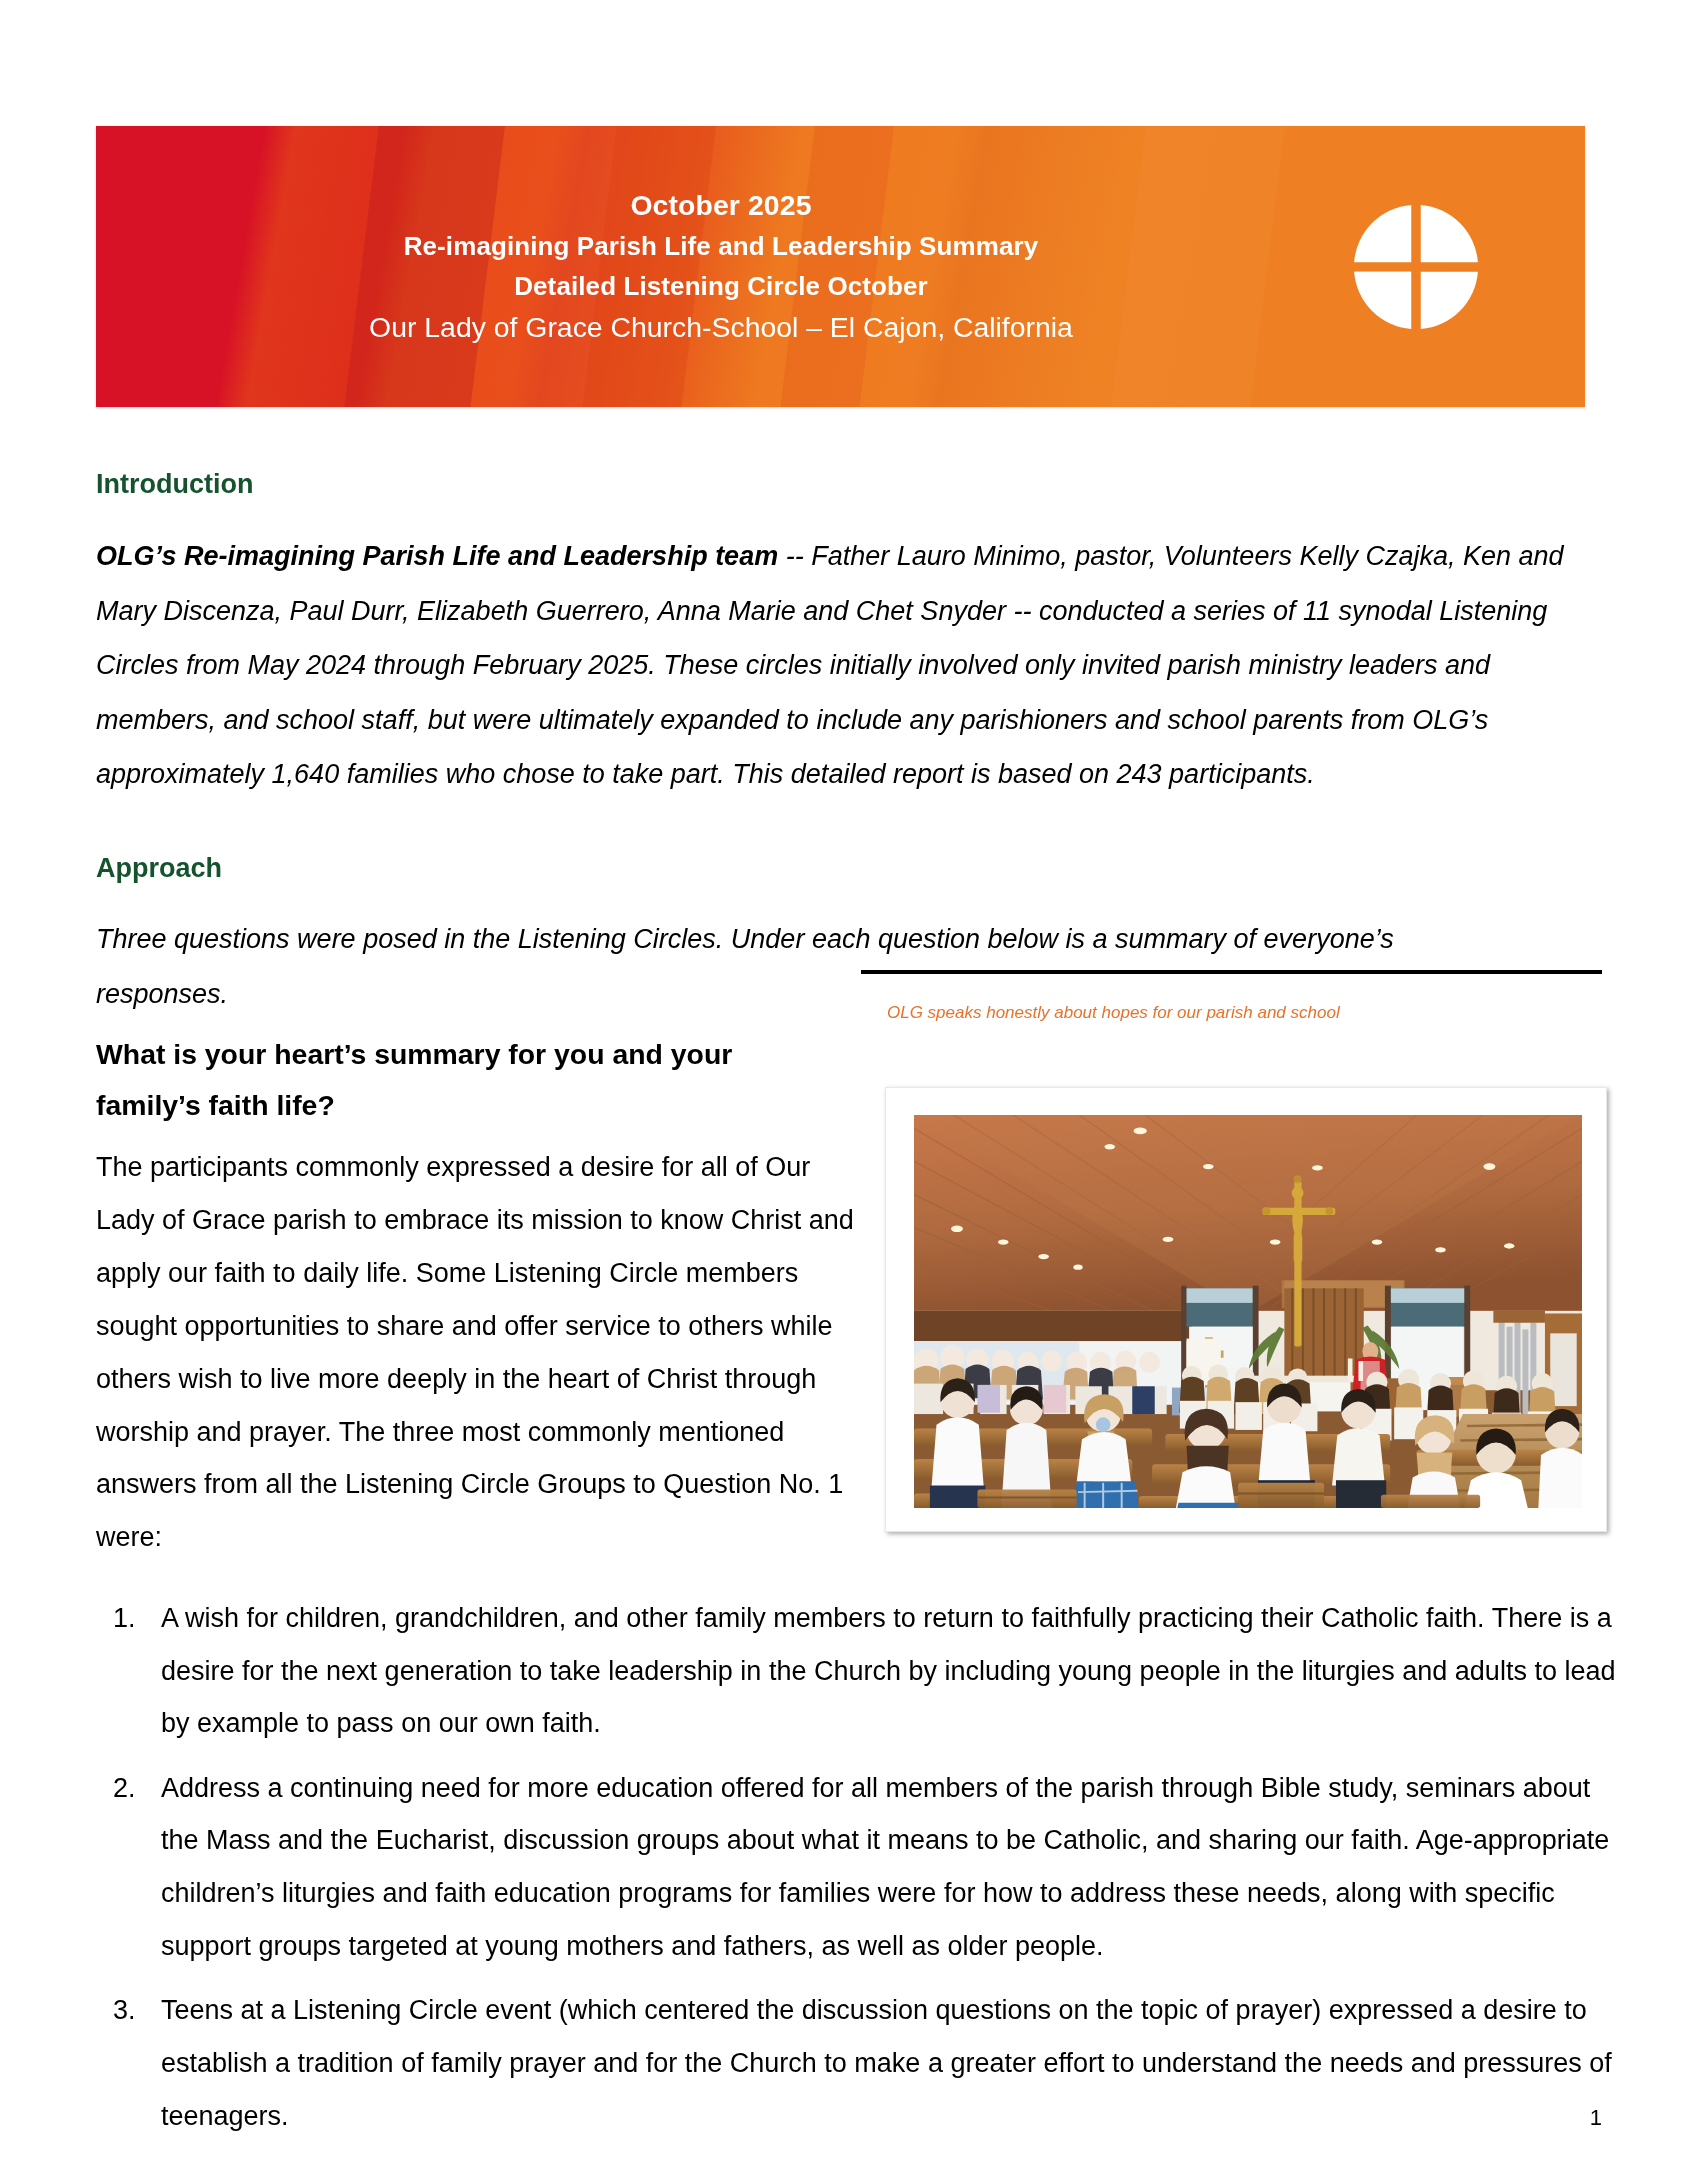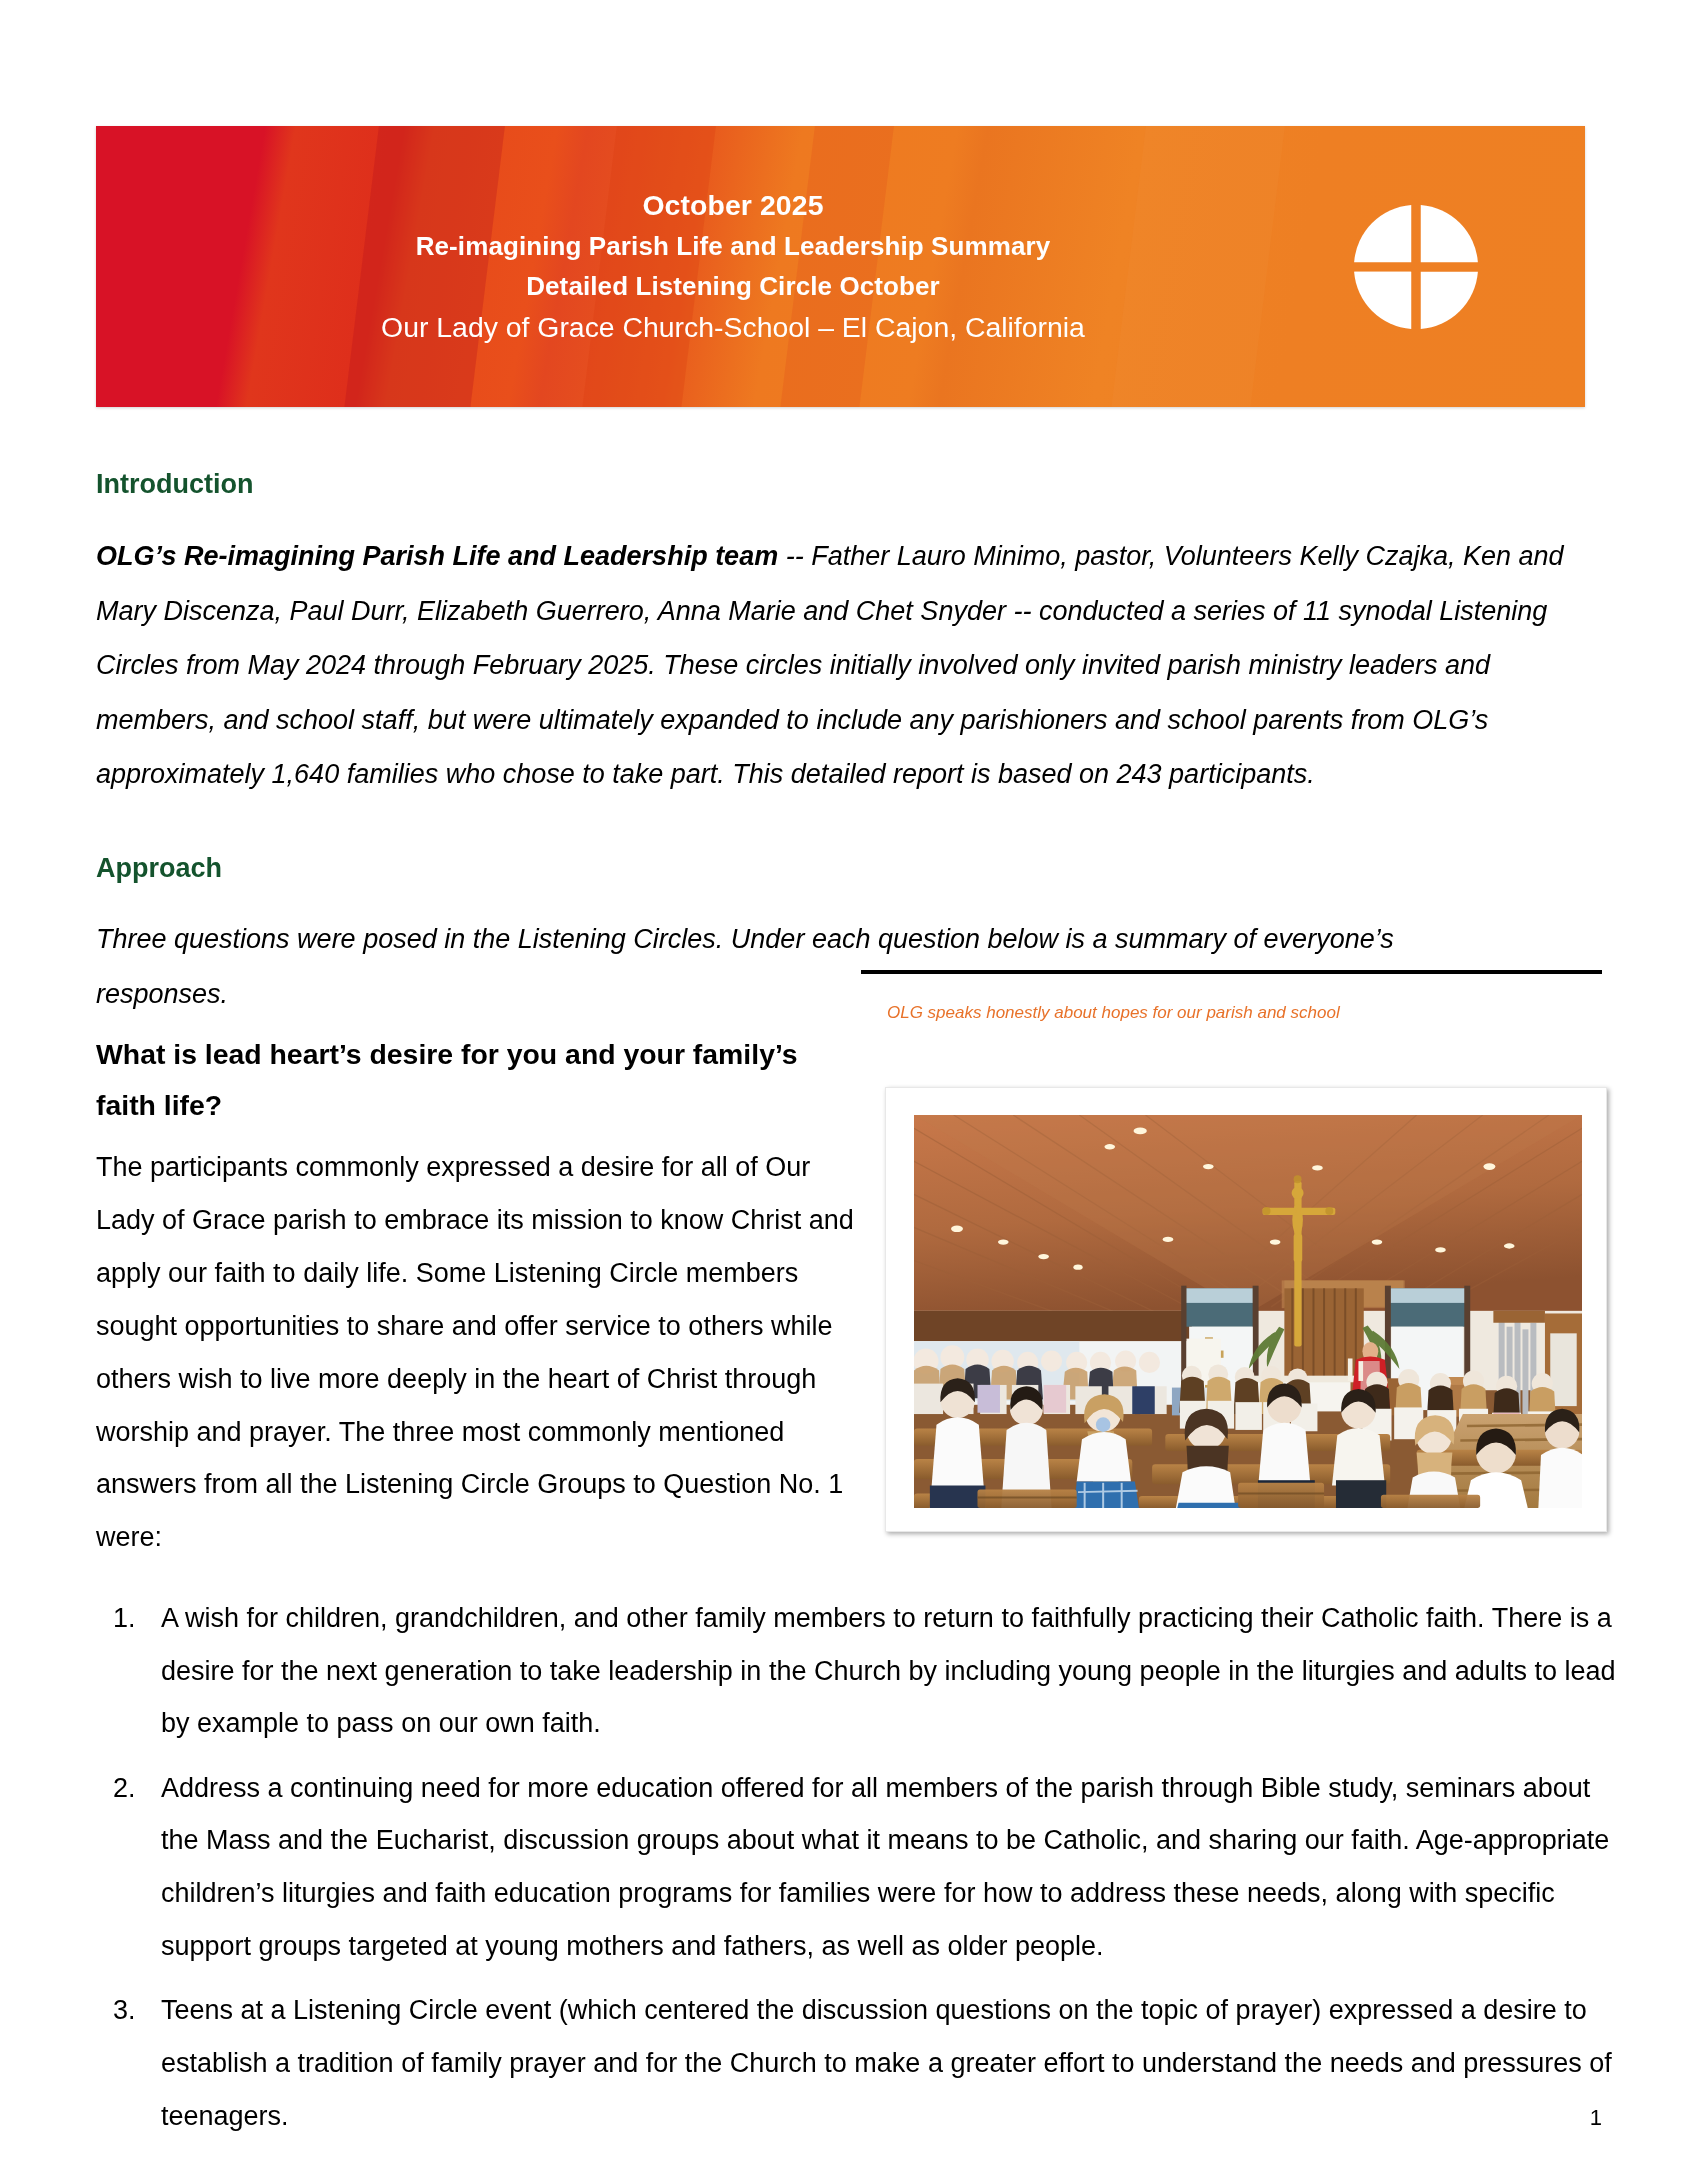--- a/index.html
+++ b/index.html
@@ -60,21 +60,20 @@
     left: 0;
     top: 0;
     width: 1250px;
     height: 281px;
     display: flex;
     flex-direction: column;
     align-items: center;
     justify-content: center;
     gap: 2.6px;
     z-index: 3;
-    margin-left: 12px;
   }
   .banner-date {
     color: #ffffff;
     font-size: 28.4px;
     font-weight: bold;
     letter-spacing: 0.1px;
     line-height: 1.42;
   }
   .banner-line1, .banner-line2 {
     color: #ffffff;
@@ -253,21 +252,21 @@
       <path d="M53.5 53.5 L95.5 53.5 A45.5 45.5 0 0 1 53.5 95.5 Z" fill="#ffffff"></path>
     </svg>
   </div>
 
   <div class="h-sec" id="intro-head">Introduction</div>
   <div class="p-intro" id="intro-body"><b>OLG’s Re-imagining Parish Life and Leadership team</b><span> -- Father Lauro Minimo, pastor, Volunteers Kelly Czajka, Ken and Mary Discenza, Paul Durr, Elizabeth Guerrero, Anna Marie and Chet Snyder -- conducted a series of 11 synodal Listening Circles from May 2024 through February 2025. These circles initially involved only invited parish ministry leaders and members, and school staff, but were ultimately expanded to include any parishioners and school parents from OLG’s approximately 1,640 families who chose to take part. This detailed report is based on 243 participants.</span></div>
 
   <div class="h-sec" id="approach-head">Approach</div>
   <div class="p-intro" id="approach-body">Three questions were posed in the Listening Circles. Under each question below is a summary of everyone’s responses.</div>
 
-  <div class="q-head">What is lead heart’s desire for you and your family’s faith life?</div>
+  <div class="q-head">What is your heart’s summary for you and your family’s faith life?</div>
   <div class="q-body">The participants commonly expressed a desire for all of Our Lady of Grace parish to embrace its mission to know Christ and apply our faith to daily life. Some Listening Circle members sought opportunities to share and offer service to others while others wish to live more deeply in the heart of Christ through worship and prayer.  The three most commonly mentioned answers from all the Listening Circle Groups to Question No. 1 were:</div>
 
   <div class="rule"></div>
   <div class="photo-caption">OLG speaks honestly about hopes for our parish and school</div>
 
   <div class="photo-frame">
     <div class="photo-inner">
       <svg class="photo-svg" viewBox="0 0 1010 594" preserveAspectRatio="none">
         <defs>
           <linearGradient id="ceil" x1="0" y1="0" x2="0.25" y2="1">

